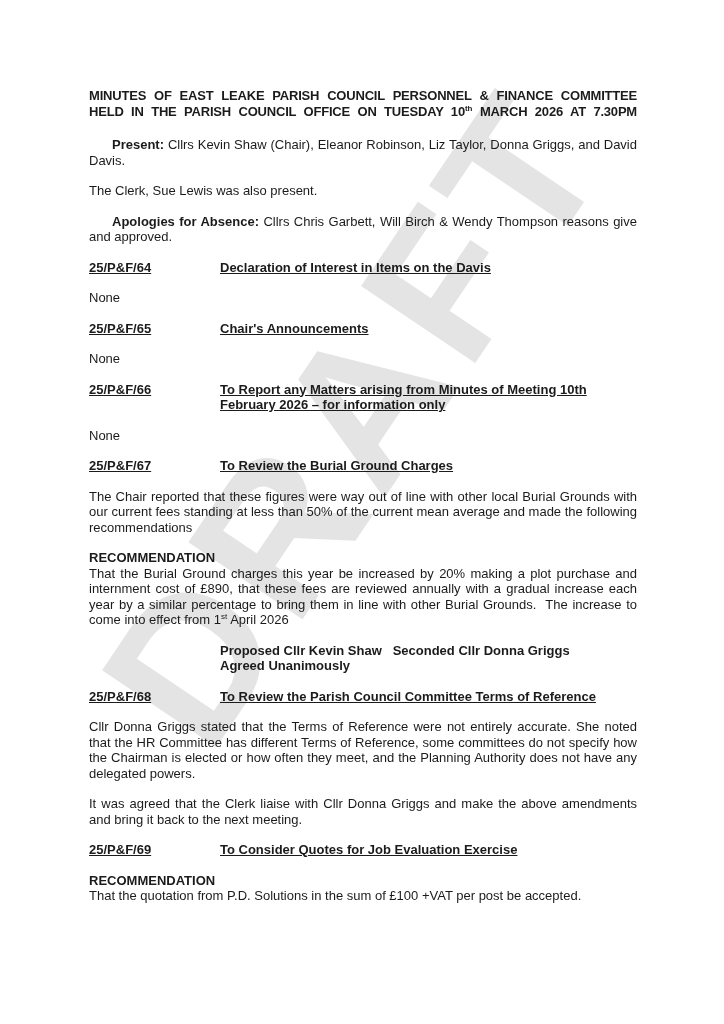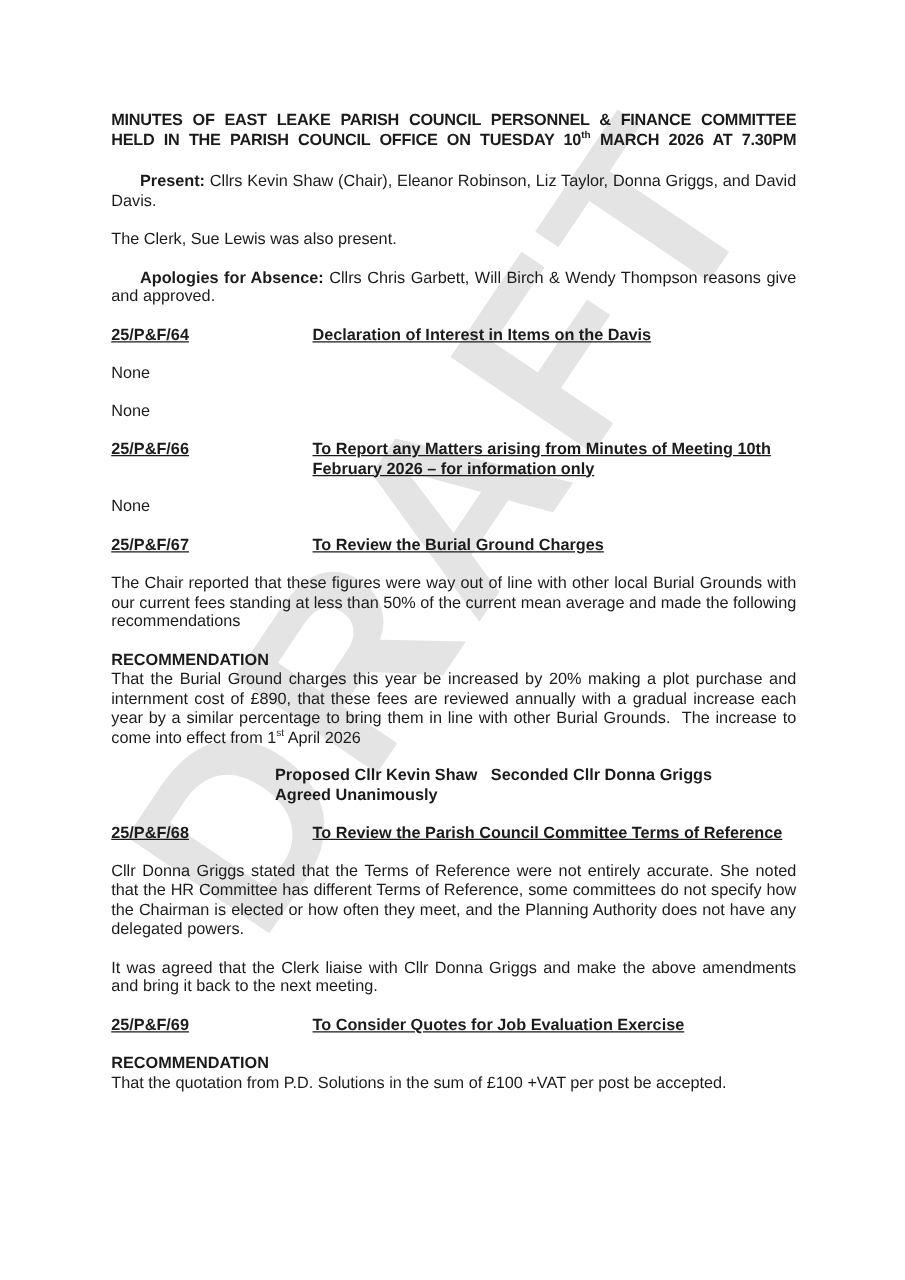--- a/index.html
+++ b/index.html
@@ -58,21 +58,20 @@
     text-align: justify;
   }
   p.rec-title {
     margin: 0;
     font-weight: bold;
   }
   .item {
     display: flex;
     margin: 0 0 15px 0;
     font-weight: bold;
-    gap: 30px;
   }
   .item .ref {
     flex: none;
     width: 131px;
     text-decoration: underline;
   }
   .item .heading {
     flex: 1;
     text-decoration: underline;
   }
@@ -102,20 +101,24 @@
 
     <p class="para"><b>Apologies for Absence:</b><span> Cllrs Chris Garbett, Will Birch &amp; Wendy Thompson reasons give and approved.</span></p>
 
     <div class="item">
       <span class="ref">25/P&amp;F/64</span>
       <span class="heading">Declaration of Interest in Items on the Davis</span>
     </div>
 
     <p class="para">None</p>
 
+    <div class="item">
+      <span class="ref">25/P&amp;F/65</span>
+      <span class="heading">Chair's Announcements</span>
+    </div>
 
     <p class="para">None</p>
 
     <div class="item">
       <span class="ref">25/P&amp;F/66</span>
       <span class="heading">To Report any Matters arising from Minutes of Meeting 10th February 2026 – for information only</span>
     </div>
 
     <p class="para">None</p>
 

